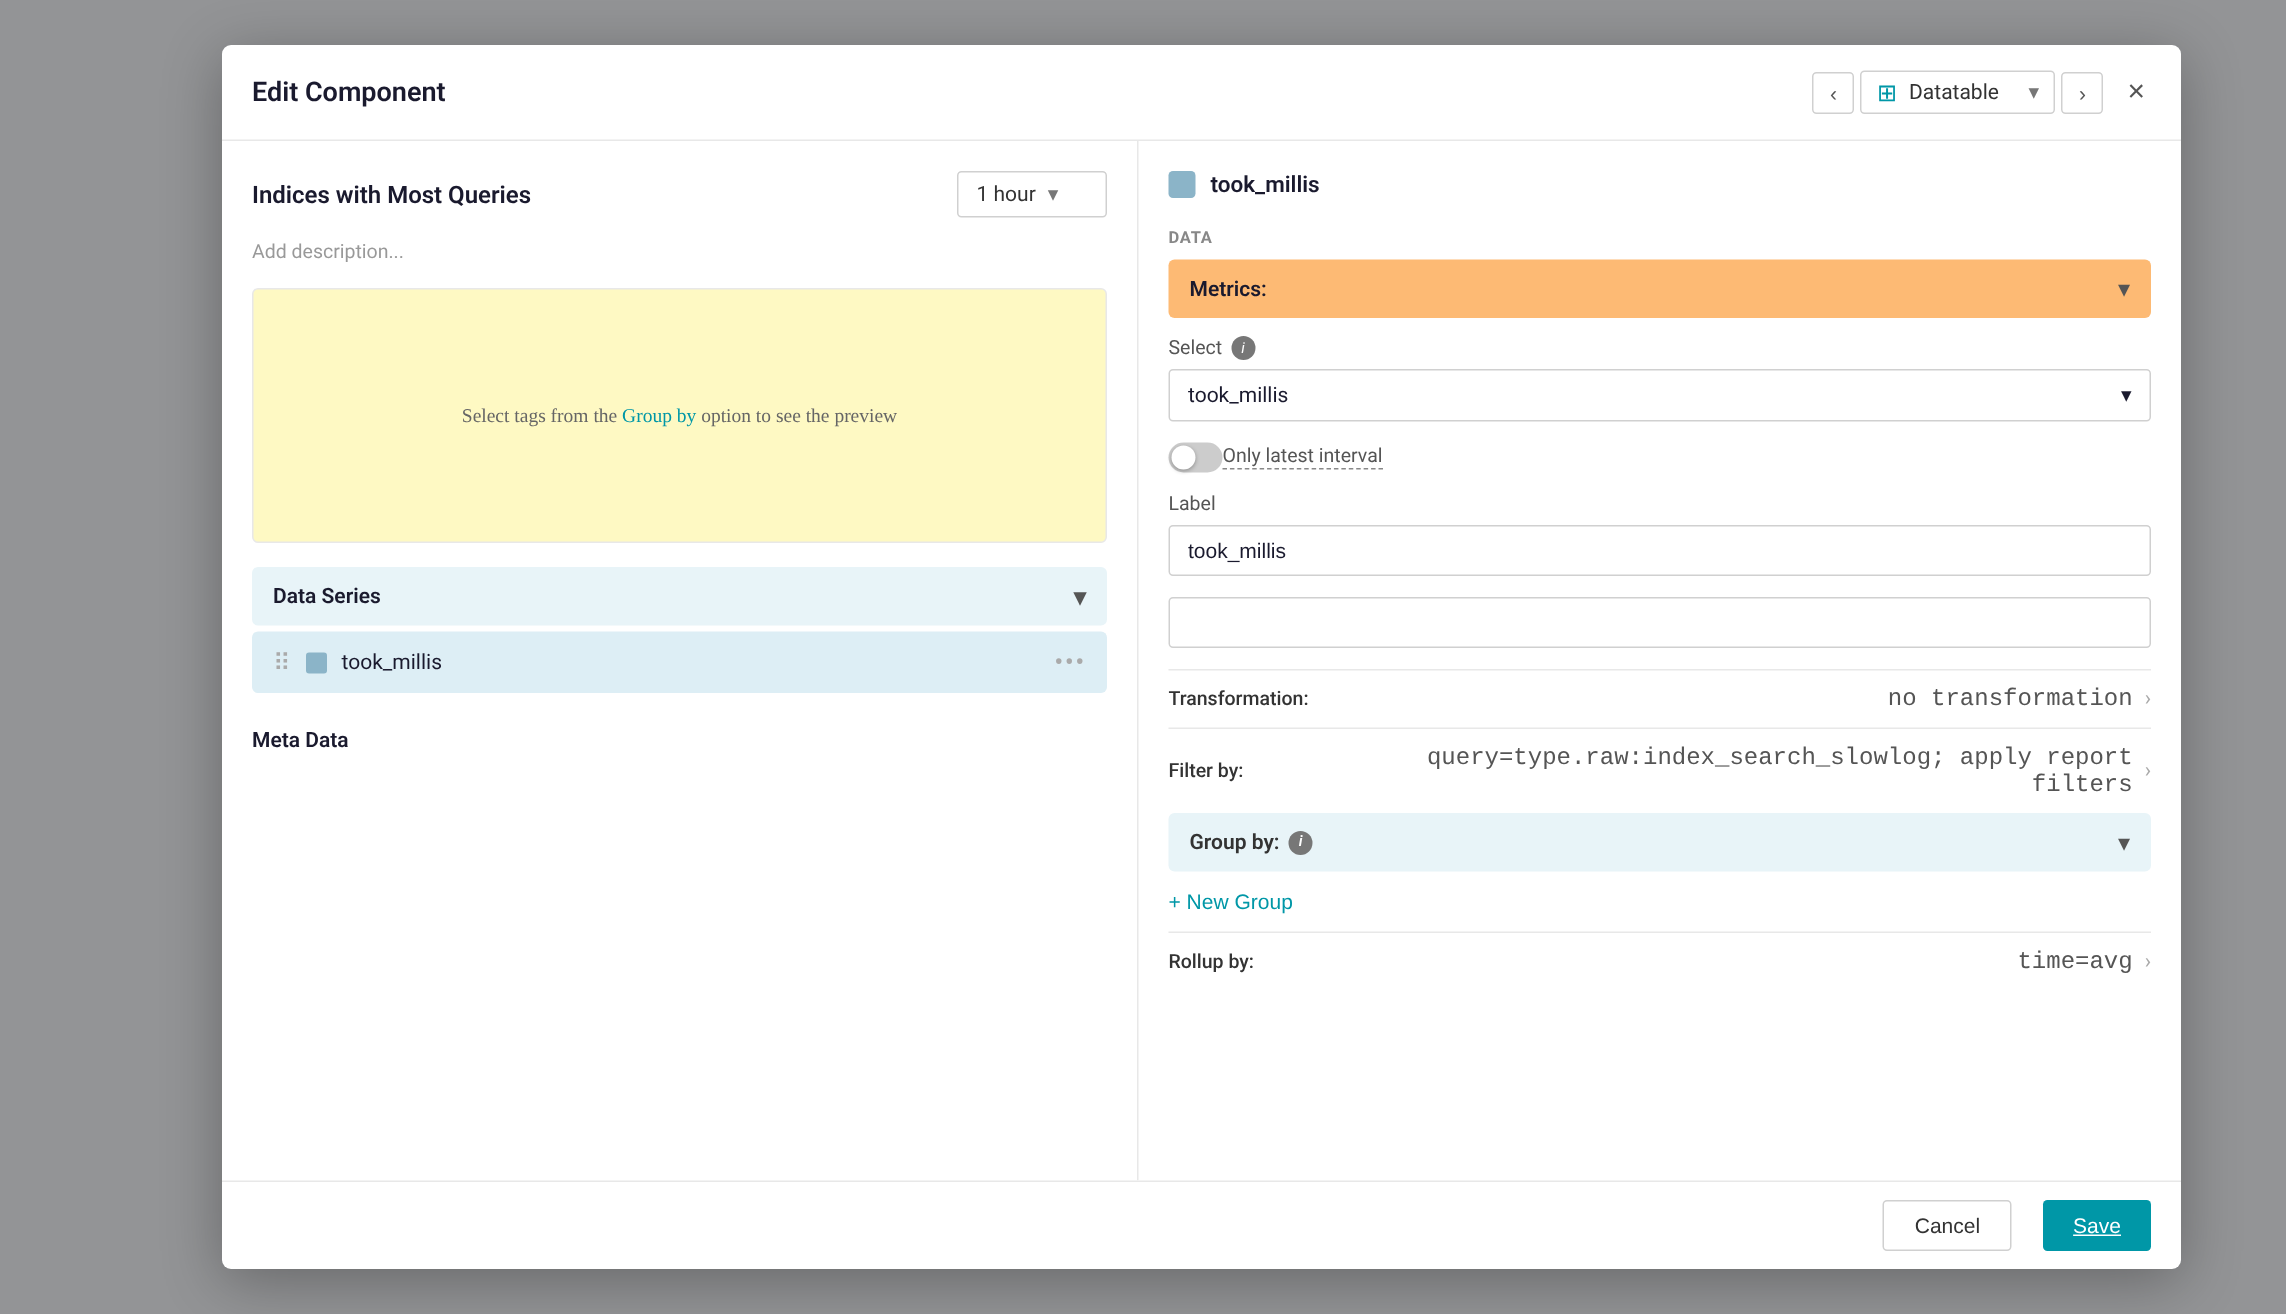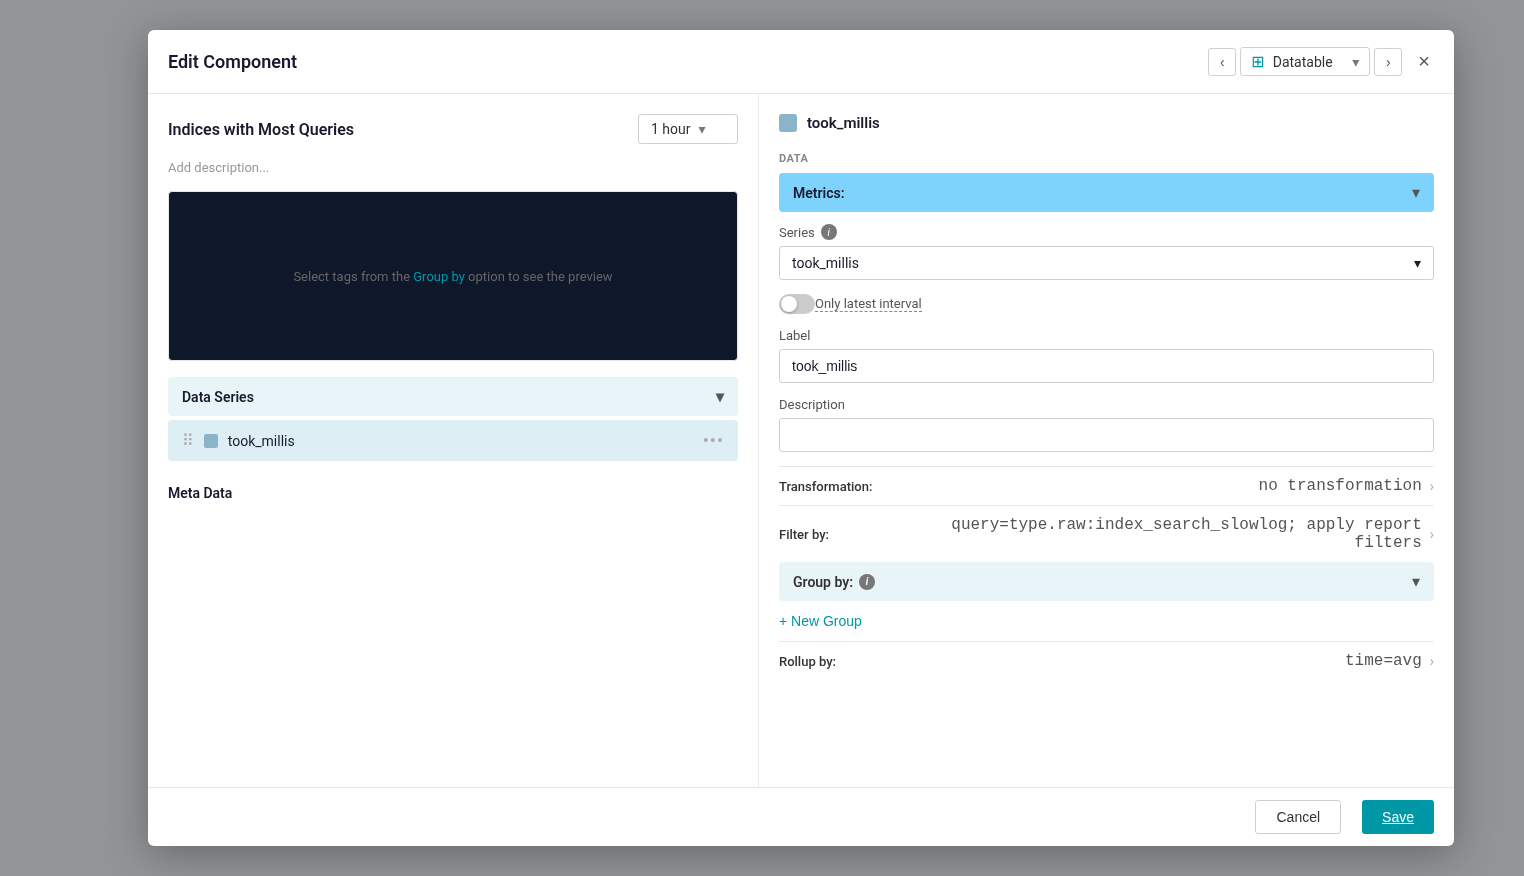--- a/index.html
+++ b/index.html
@@ -148,21 +148,22 @@
     }
 
     
     .preview-area {
       border: 1px solid #e8e8e8;
       border-radius: 4px;
       height: 170px;
       display: flex;
       align-items: center;
       justify-content: center;
-      background: #0f172a;
+      background: #fef9c3;
+      font-family: Liberation Serif, serif;
     }
     .preview-text {
       color: #666;
       font-size: 13px;
     }
     .preview-text a {
       color: #0097a7;
       text-decoration: none;
     }
 
@@ -261,21 +262,21 @@
       text-transform: uppercase;
       margin-bottom: 8px;
     }
 
     
     .collapsible-row {
       display: flex;
       align-items: center;
       justify-content: space-between;
       padding: 10px 14px;
-      background: #7dd3fc;
+      background: #fdba74;
       border-radius: 4px;
       cursor: pointer;
       margin-bottom: 12px;
     }
     .collapsible-row-label {
       font-weight: 600;
       font-size: 14px;
       color: #1a1a2e;
     }
 
@@ -524,21 +525,21 @@
 
       <div class="data-section-label">DATA</div>
 
       <div class="collapsible-row">
         <span class="collapsible-row-label">Metrics:</span>
         <span class="section-caret">▾</span>
       </div>
 
       <div class="form-field">
         <div class="form-label">
-          <span>Series</span>
+          <span>Select</span>
           <span class="info-icon">i</span>
         </div>
         <div class="form-select">
           <span>took_millis</span>
           <span>▾</span>
         </div>
       </div>
 
       <div class="toggle-row">
         <div class="toggle off">
@@ -548,23 +549,20 @@
       </div>
 
       <div class="form-field">
         <div class="form-label">
           <span>Label</span>
         </div>
         <input class="text-input" type="text" value="took_millis" placeholder="took_millis" style="">
       </div>
 
       <div class="form-field">
-        <div class="form-label">
-          <span>Description</span>
-        </div>
         <input class="text-input" type="text" placeholder="" value="" style="">
       </div>
 
       <div class="info-row">
         <span class="info-row-label">Transformation:</span>
         <span class="info-row-value">no transformation</span>
         <span class="info-row-caret">›</span>
       </div>
 
       <div class="info-row">

